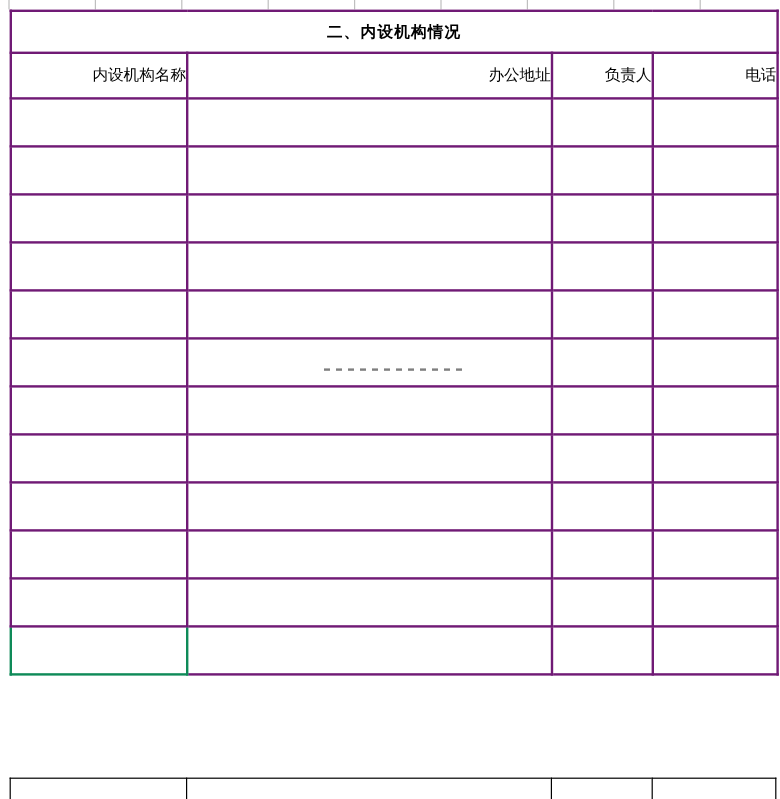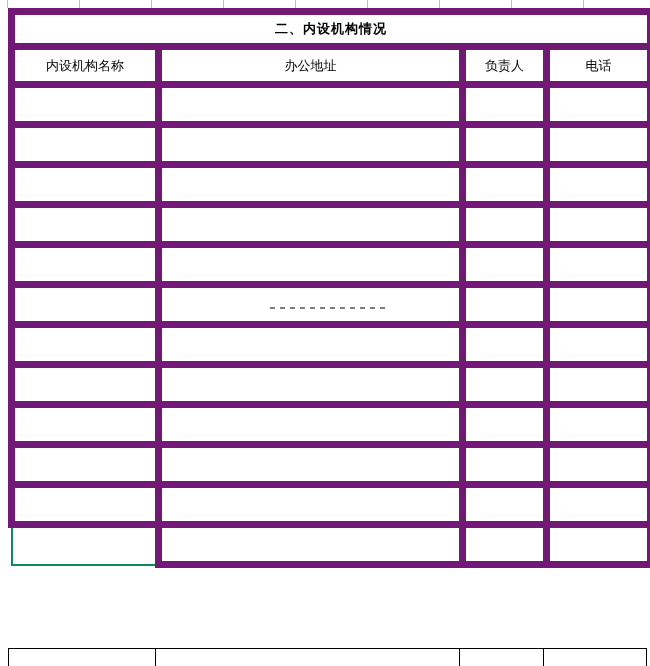--- a/index.html
+++ b/index.html
@@ -39,39 +39,39 @@
   table.main {
     position: absolute;
     left: 8px;
     top: 8px;
     border-collapse: collapse;
     table-layout: fixed;
     width: 641px;
     background: #ffffff;
   }
   table.main td {
-    border: 7px solid #701a75;
+    border: 2px solid #701a75;
     padding: 0;
     box-sizing: border-box;
     font-size: 13px;
     color: #000000;
   }
 
   .title-cell {
     height: 35px;
     text-align: center;
     vertical-align: middle;
     font-weight: bold;
     font-size: 16px;
     letter-spacing: 1px;
   }
 
   .head-cell {
     height: 38px;
-    text-align: center;
+    text-align: right;
     vertical-align: middle;
     font-size: 13.5px;
   }
 
   .body-row td {
     height: 40px;
     vertical-align: middle;
   }
 
   

